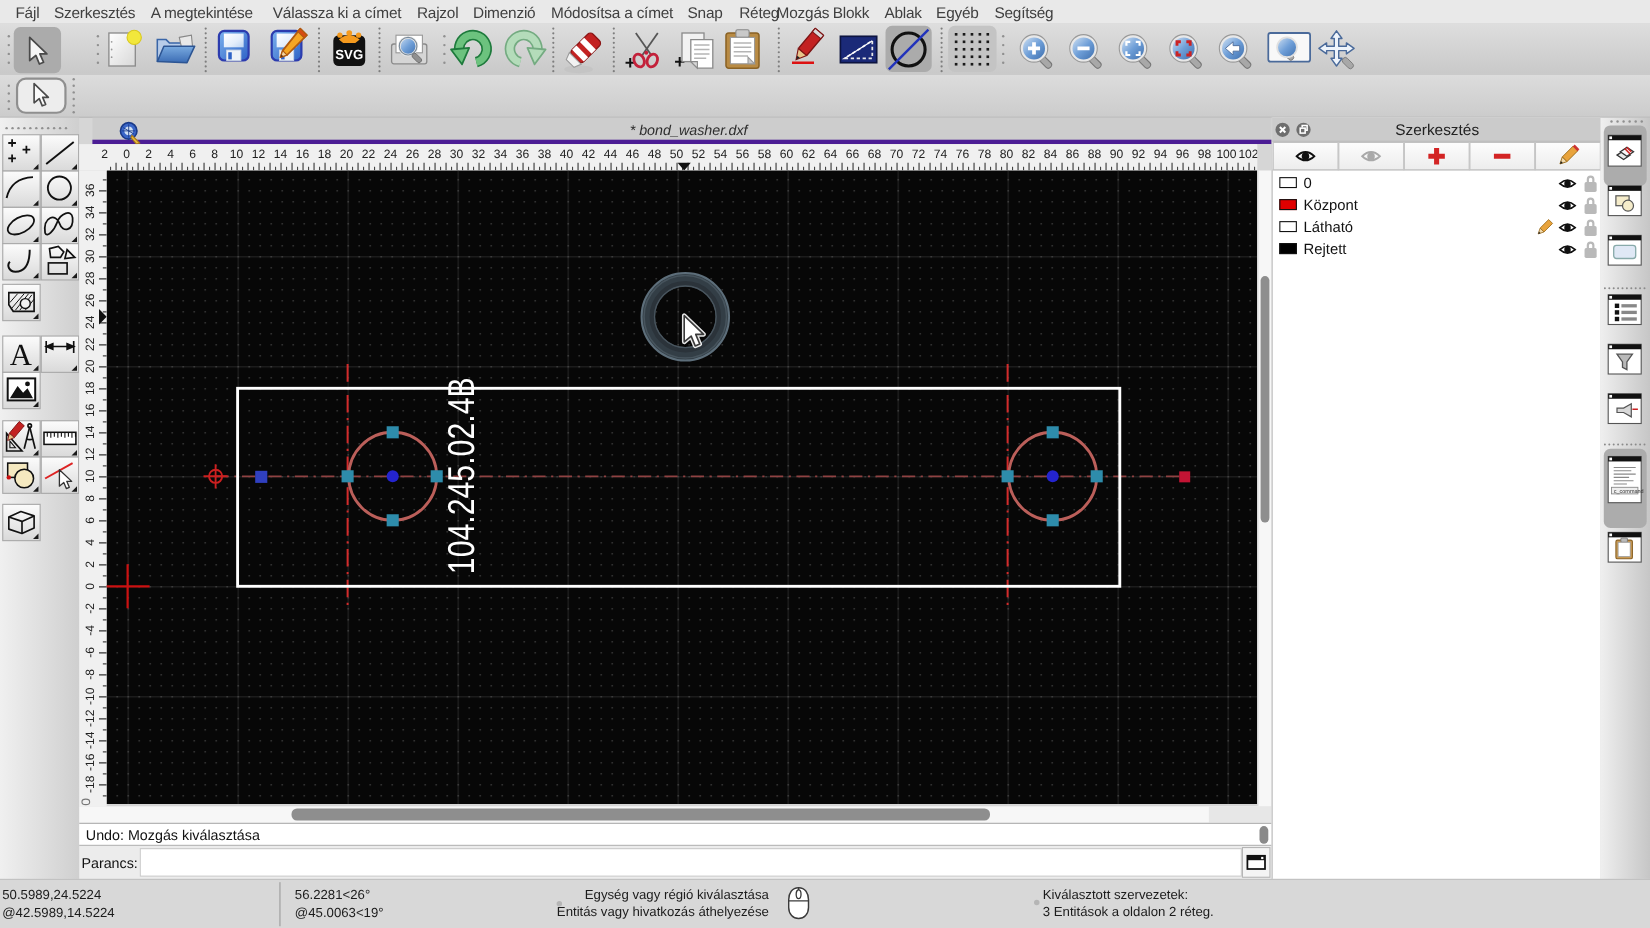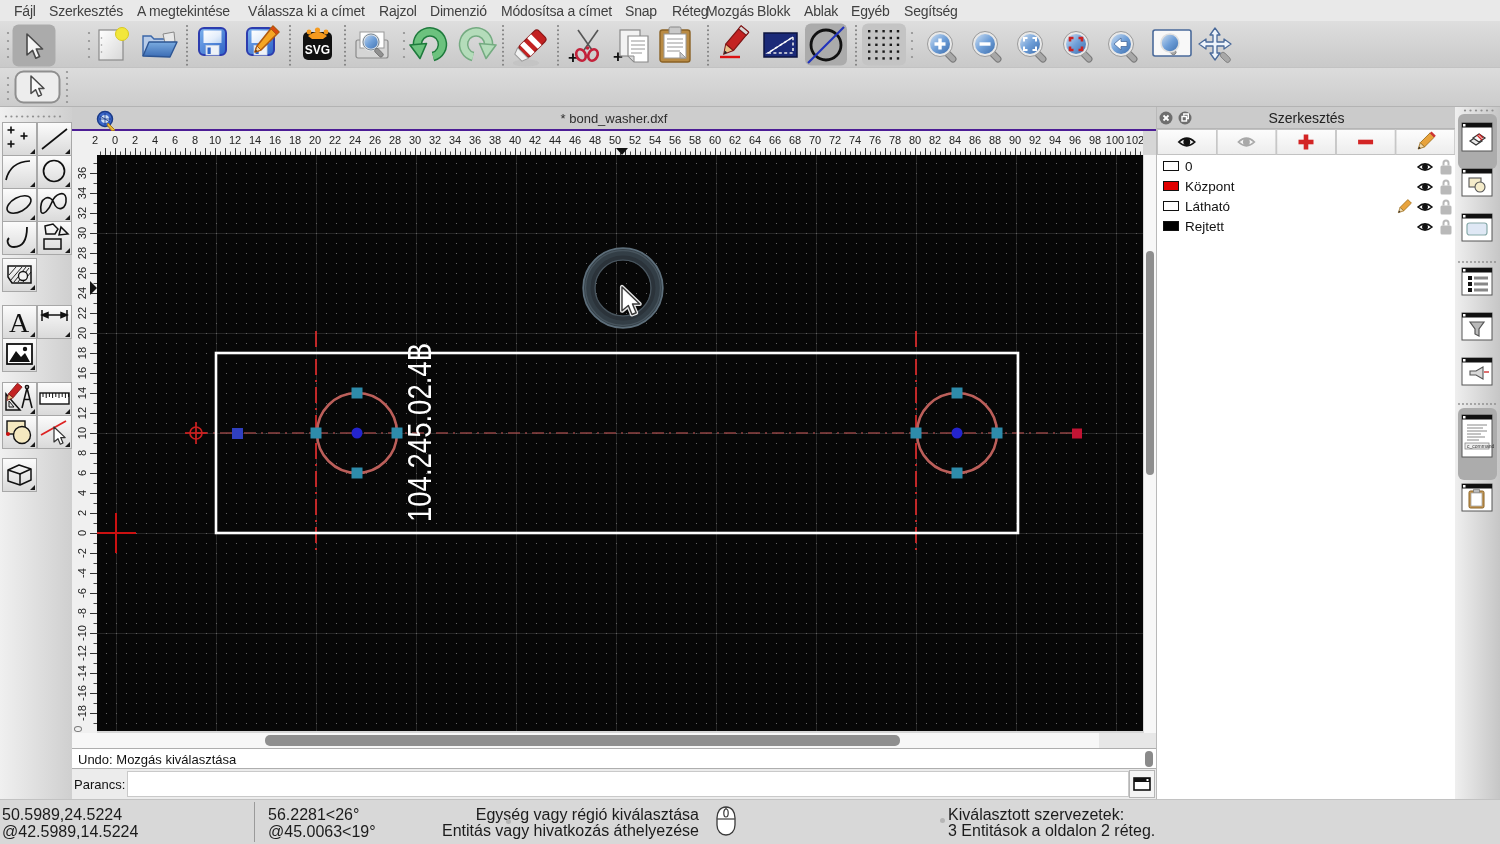--- a/index.html
+++ b/index.html
@@ -8,21 +8,21 @@
 .abs { position:absolute; }
 
 #menubar { left:0; top:0; width:1500px; height:21px; background:#e9e9e9; }
 #menubar span { position:absolute; top:3px; font-size:14px; letter-spacing:-0.2px; color:#404040; white-space:nowrap; }
 
 #tb1 { left:0; top:21px; width:1500px; height:47px; background:linear-gradient(#dedede,#c9c9c9); border-bottom:1px solid #c2c2c2; }
 #tb2 { left:0; top:68px; width:1500px; height:39px; background:linear-gradient(#dcdcdc,#cccccc); border-bottom:1px solid #b3b3b3; }
 
 #ldock { left:0; top:107px; width:72px; height:692px; background:linear-gradient(90deg,#f0f0f0,#cfcfcf); }
 
-#titlebar { left:72px; top:107px; width:1084px; height:24px; background:#cdcdcd; border-bottom:2px solid #4c1d95; }
+#titlebar { left:84px; top:107px; width:1084px; height:24px; background:#cdcdcd; border-bottom:4px solid #4c1d95;font-style:italic; }
 #titletext { position:absolute; left:0; right:0; top:4px; text-align:center; font-size:13px; color:#2d2d2d; }
 #hruler { left:72px; top:131px; width:1071px; height:24px; background:#f0f0f0; overflow:hidden; }
 #hrulerfill { left:1143px; top:131px; width:13px; height:24px; background:#d6d6d6; }
 #vruler { left:72px; top:155px; width:25px; height:578px; background:#f0f0f0; }
 #canvas { left:97px; top:155px; }
 
 #vscroll { left:1143px; top:155px; width:13px; height:578px; background:#f7f7f7; border-left:1px solid #d8d8d8; }
 #vthumb { position:absolute; left:2px; top:96px; width:8px; height:224px; background:#8e8e8e; border-radius:4px; }
 #hscrollrow { left:72px; top:733px; width:1084px; height:15px; background:#f7f7f7; }
 #hthumb { position:absolute; left:193px; top:2px; width:635px; height:11px; background:#8e8e8e; border-radius:5px; }
@@ -39,21 +39,21 @@
 #panel { left:1156px; top:107px; width:299px; height:692px; background:#ffffff; border-left:1px solid #b9b9b9; }
 #paneltitle { position:absolute; left:0; top:0; width:299px; height:22px; background:#cbcbcb; border-bottom:1px solid #b5b5b5; }
 #paneltitle .t { position:absolute; left:0; right:0; top:3px; text-align:center; font-size:14px; color:#222; }
 #panelbtns { position:absolute; left:0; top:22px; width:299px; height:26px; background:linear-gradient(#fdfdfd,#ededed); border-bottom:1px solid #c4c4c4; }
 .lrow { position:absolute; left:0; width:299px; height:20px; font-size:13.5px; color:#111; }
 .swatch { position:absolute; left:6px; top:4px; width:16px; height:10px; border:1.4px solid #111; }
 .lname { position:absolute; left:28px; top:2px; }
 
 #rstrip { left:1455px; top:107px; width:45px; height:692px; background:linear-gradient(90deg,#efefef,#c6c6c6); }
 
-#statusbar { left:0; top:799px; width:1500px; height:45px; background:#d8d8d8; border-top:1px solid #c2c2c2; font-size:16px; color:#1b1b1b; }
+#statusbar { left:0; top:799px; width:1500px; height:45px; background:#d8d8d8; border-top:1px solid #c2c2c2; font-size:12px; color:#1b1b1b; }
 #statusbar div { position:absolute; white-space:nowrap; }
 </style>
 </head>
 <body>
 <div id="app">
 
 <div id="menubar" class="abs">
 <span style="left:14px">Fájl</span>
 <span style="left:49px">Szerkesztés</span>
 <span style="left:137px">A megtekintése</span>

